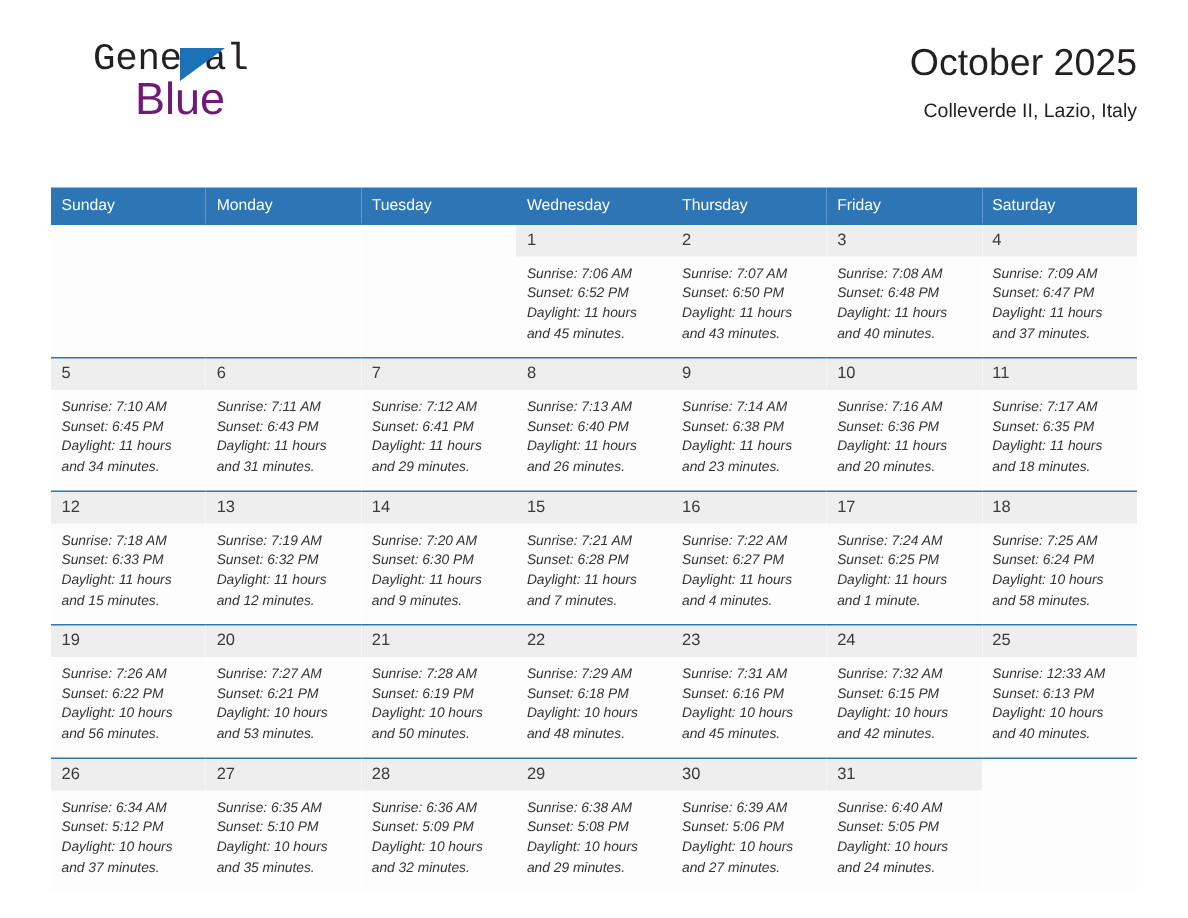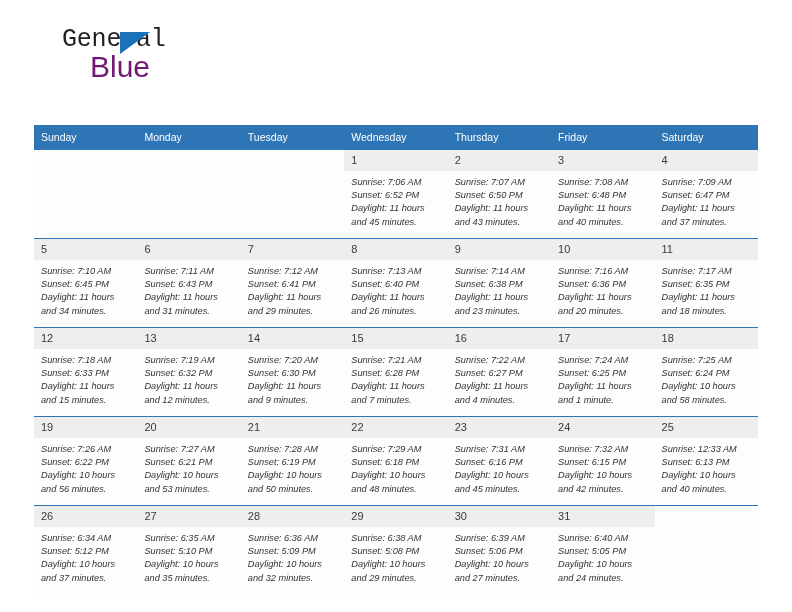--- a/index.html
+++ b/index.html
@@ -147,20 +147,24 @@
 <div class="page">
 
   <div class="header">
 
     <div class="brand">
       <span class="brand-general">General</span>
       <span class="brand-triangle"></span>
       <span class="brand-blue">Blue</span>
     </div>
 
+    <div class="title-block">
+      <div class="cal-title">October 2025</div>
+      <div class="cal-subtitle">Colleverde II, Lazio, Italy</div>
+    </div>
 
   </div>
 
   <table class="calendar">
     <thead>
       <tr id="weekday-header-row">
           <th>Sunday</th>
           <th>Monday</th>
           <th>Tuesday</th>
           <th>Wednesday</th>

